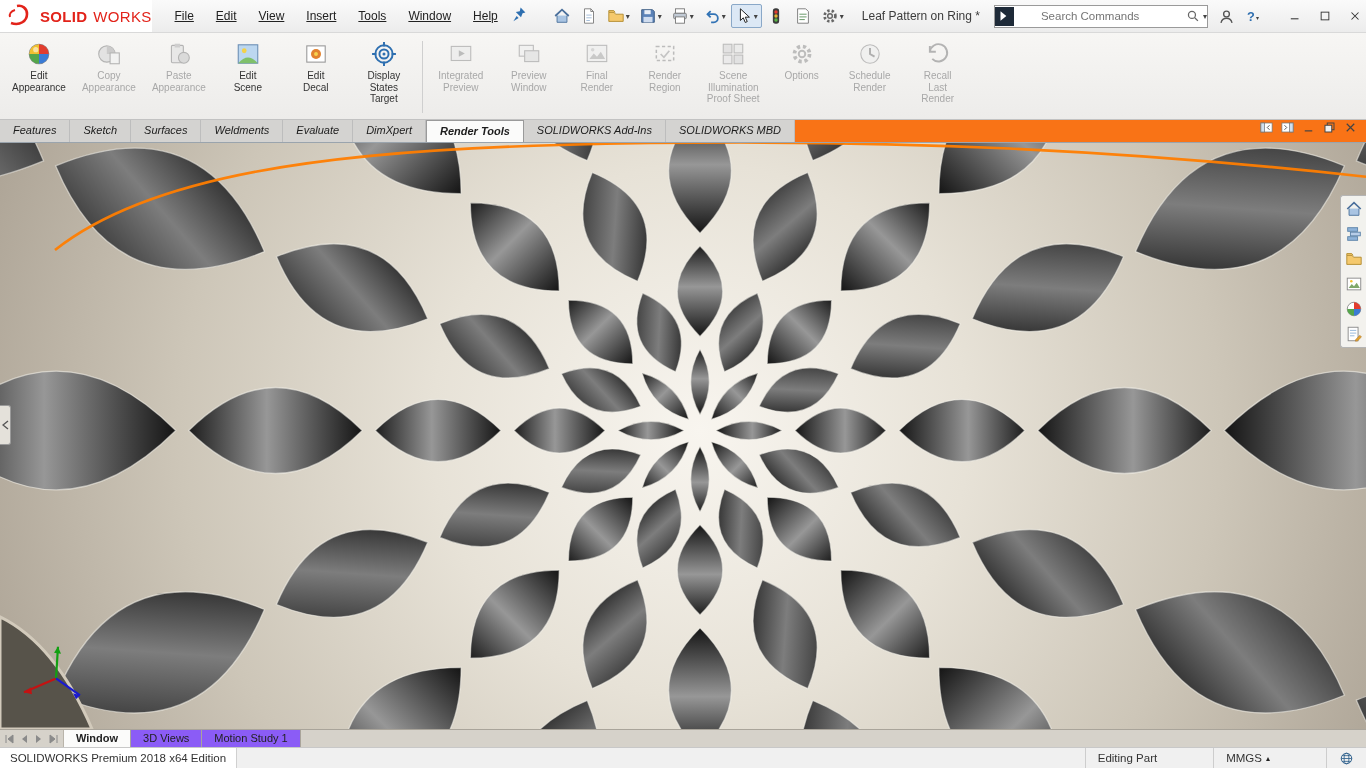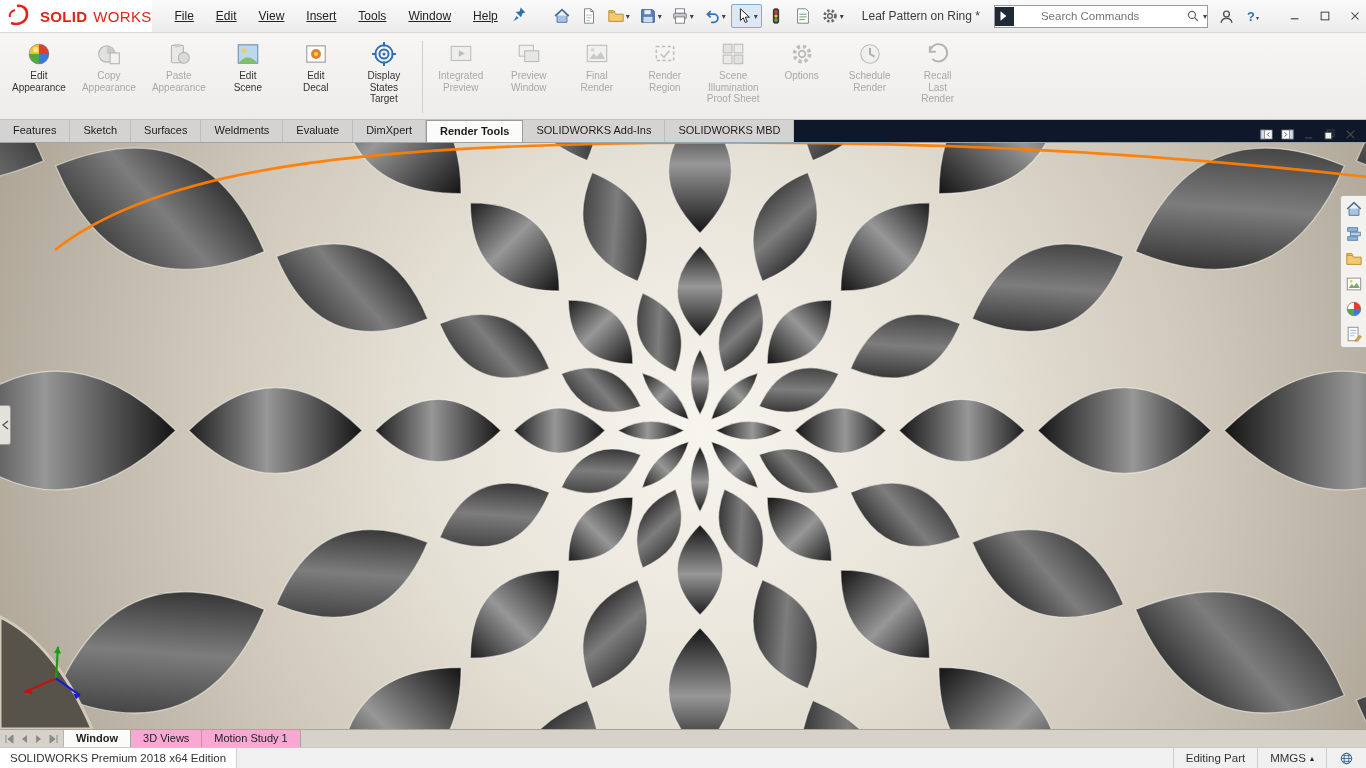--- a/index.html
+++ b/index.html
@@ -31,21 +31,21 @@
   
   .ribbon{height:86px;min-height:86px;background:linear-gradient(#f7f6f4,#edecea);display:flex;align-items:stretch;padding:2px 2px 0 4px;box-sizing:border-box;}
   .rbtn{display:flex;flex-direction:column;align-items:center;padding:5px 7px 2px;min-width:52px;border:1px solid transparent;border-radius:2px;}
   .rbtn .ric{width:26px;height:26px;margin-bottom:3px;}
   .rbtn .ric svg{width:26px;height:26px;}
   .rlabel{display:flex;flex-direction:column;align-items:center;font-size:10px;line-height:11.5px;color:#333;text-align:center;}
   .rbtn.disabled .rlabel{color:#a8a8a8;}
   .rbtn.disabled .ric{opacity:.75;}
   .rsep{width:1px;background:#cfcfcf;margin:6px 4px;}
   
-  .cmstrip{height:22px;min-height:22px;background:#0f172a;display:flex;align-items:flex-end;border-top:1px solid #c2c2c2;}
+  .cmstrip{height:22px;min-height:22px;background:#f97316;display:flex;align-items:flex-start;border-top:1px solid #c2c2c2;font-style:italic;}
   .cmtabs{display:flex;height:22px;}
   .cmtab{padding:0 13px;font-size:11px;line-height:21px;color:#1c1c1c;border-right:1px solid #bdbdbd;background:#d4d3d1;cursor:default;}
   .cmtab.active{background:#fbfbfa;font-weight:bold;border:1px solid #9a9a9a;border-bottom:none;line-height:20px;}
   .docctl{margin-left:auto;display:flex;align-items:center;gap:6px;padding-right:8px;}
   .docctl span{display:flex;}
   .docctl svg{width:15px;height:15px;}
   
   .viewport{flex:1;position:relative;background:#cfc8bb;overflow:hidden;border-top:1px solid #9aa4ad;}
   #pattern-svg{position:absolute;inset:0;width:100%;height:100%;display:block;}
   .taskpane{position:absolute;right:0;top:52px;width:25px;background:rgba(246,245,242,.95);
@@ -53,27 +53,27 @@
             display:flex;flex-direction:column;align-items:center;padding:4px 0;gap:7px;}
   .taskpane svg{width:18px;height:18px;}
   .collapsed-tab{position:absolute;left:0;top:262px;width:10px;height:38px;background:#e4e1da;
                  border:1px solid #9a9a9a;border-left:none;border-radius:0 3px 3px 0;
                  display:flex;align-items:center;justify-content:center;}
   .collapsed-tab svg{width:7px;height:10px;}
   
   .bottombar{height:17px;min-height:17px;background:#d6d2ca;display:flex;align-items:stretch;border-top:1px solid #a9a49a;}
   .navarrows{display:flex;align-items:center;padding:0 4px;gap:5px;border-right:1px solid #b9b4aa;}
   .navarrows svg{width:10px;height:10px;}
-  .dtab{padding:0 12px;font-size:11px;line-height:16px;color:#222;background:#f9a8d4;border-right:1px solid #a9a49a;cursor:default;}
+  .dtab{padding:0 12px;font-size:11px;line-height:16px;color:#222;background:#8b5cf6;border-right:1px solid #a9a49a;cursor:default;}
   .dtab.active{background:#fbfbfa;font-weight:bold;}
   
   .statusbar{height:20px;min-height:20px;background:#f0f0f0;border-top:1px solid #c8c8c8;
              display:flex;align-items:center;font-size:11.5px;color:#333;}
   .status-edition{background:#fff;height:100%;display:flex;align-items:center;padding:0 10px;border-right:1px solid #d0d0d0;min-width:205px;box-sizing:border-box;}
-  .status-right{margin-left:auto;display:flex;align-items:center;height:100%;}
+  .status-right{margin-left:auto;display:flex;align-items:center;height:100%;gap:44px;}
   .status-cell{padding:0 12px;border-left:1px solid #cdcdcd;height:100%;display:flex;align-items:center;gap:4px;}
   .chev-up{font-size:8px;color:#222;}
   .status-cell svg{width:15px;height:15px;}
 </style>
 </head>
 <body>
 
 <div class="app">
 
   <header class="titlebar">

